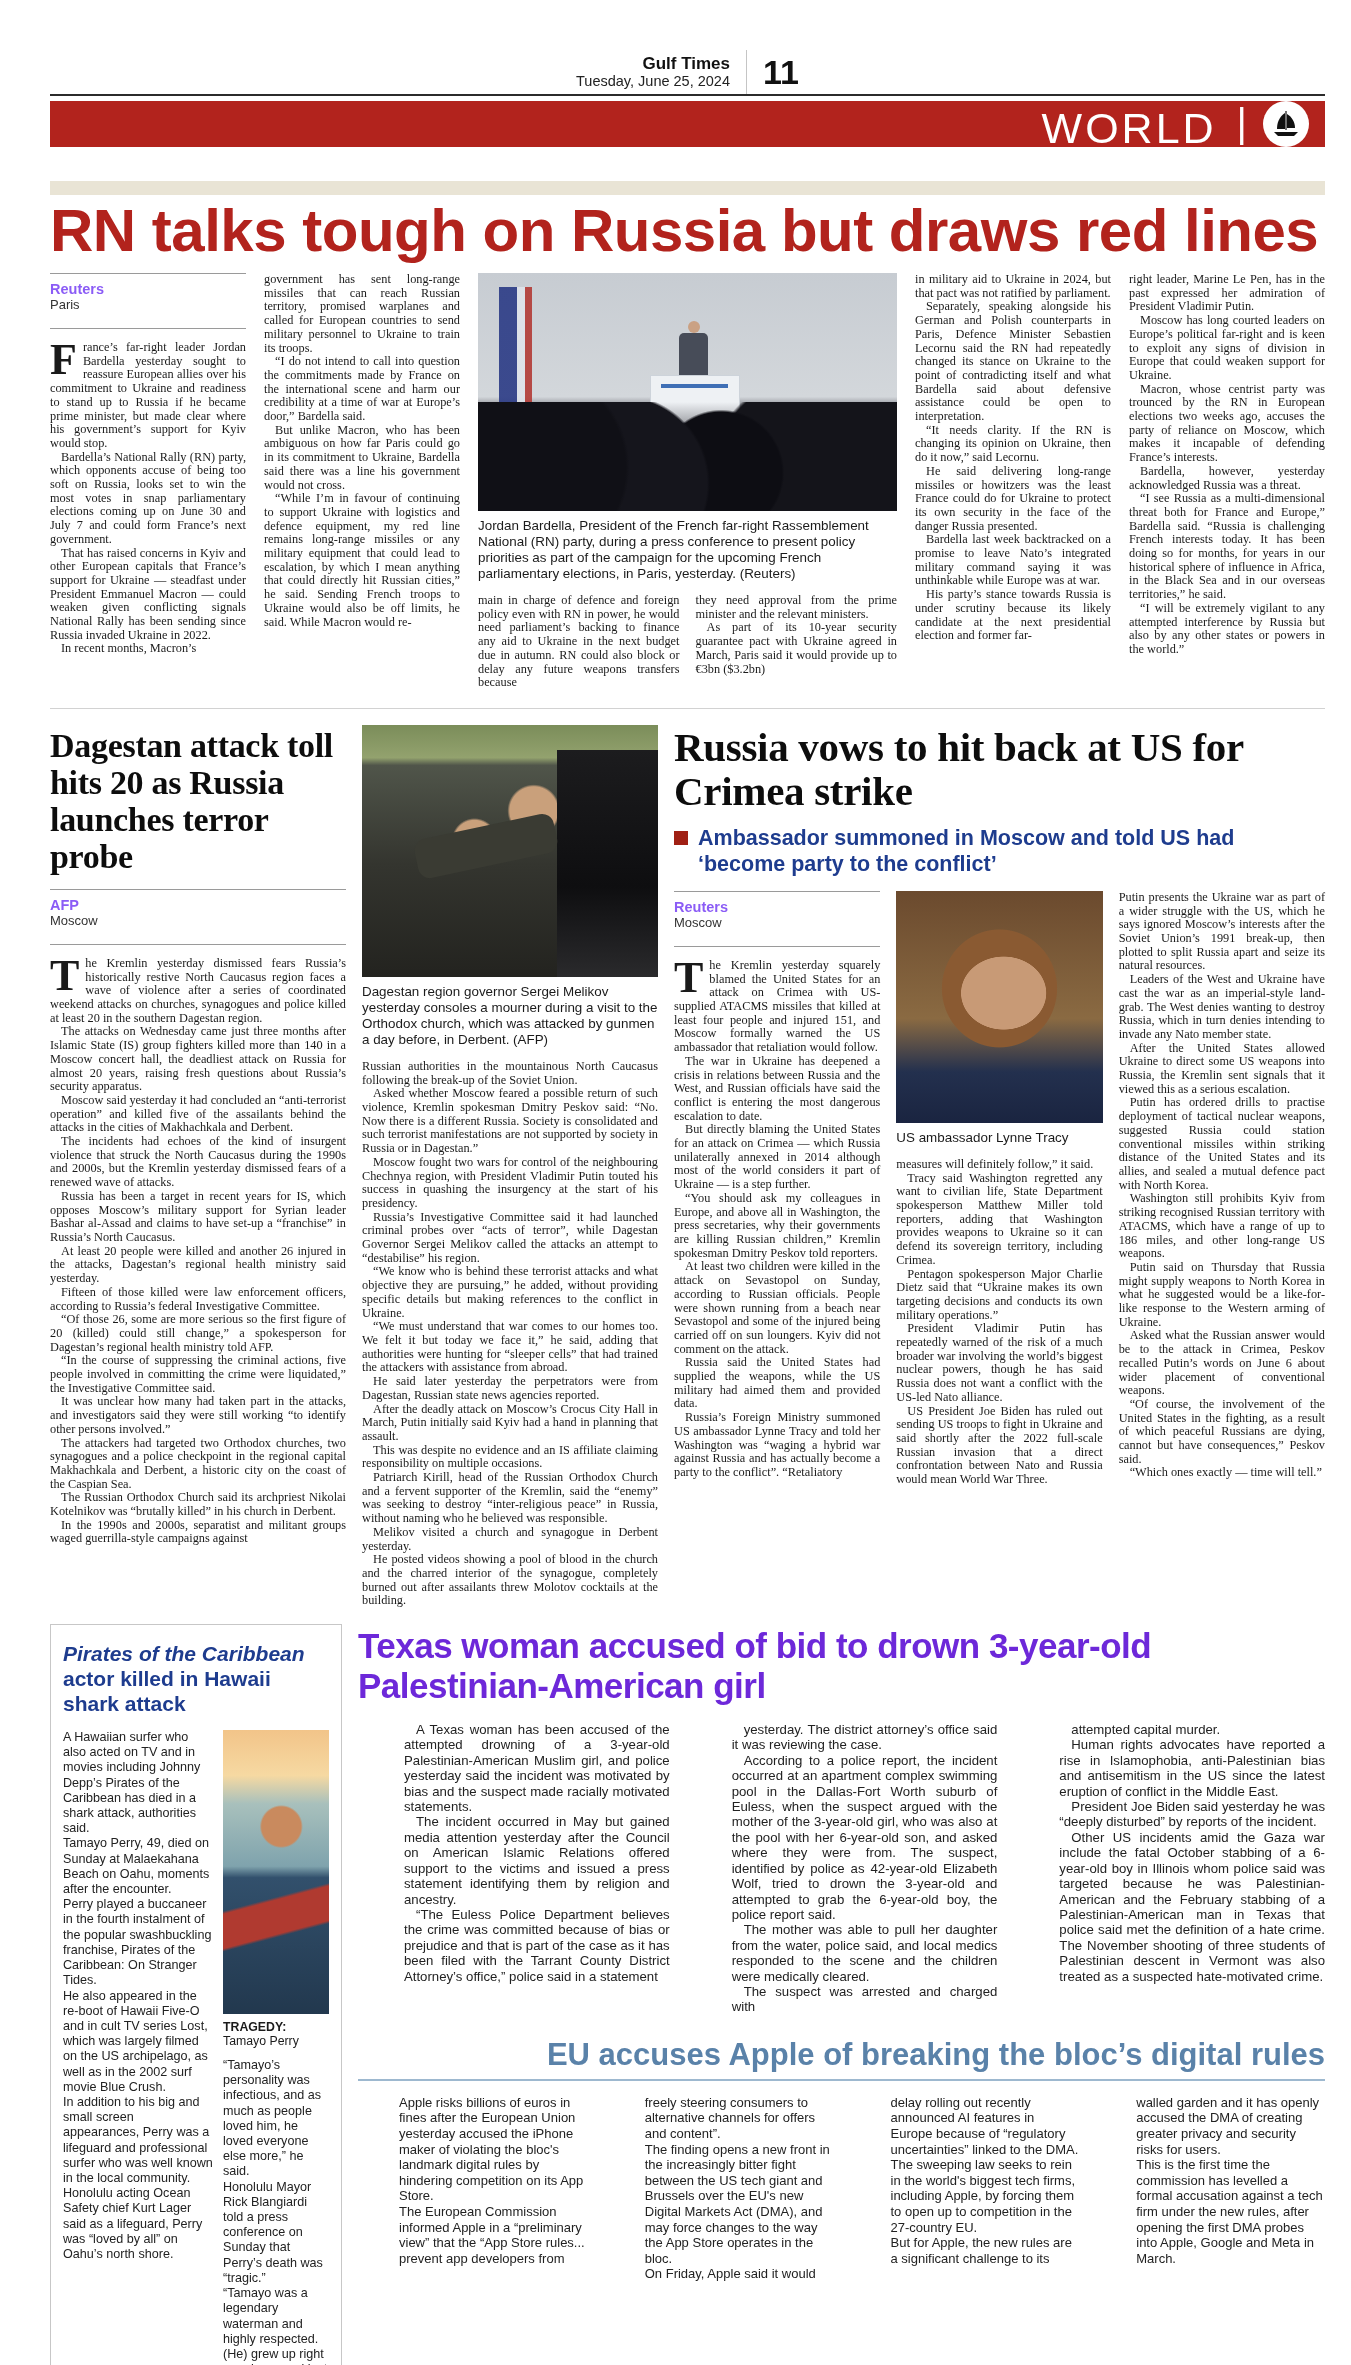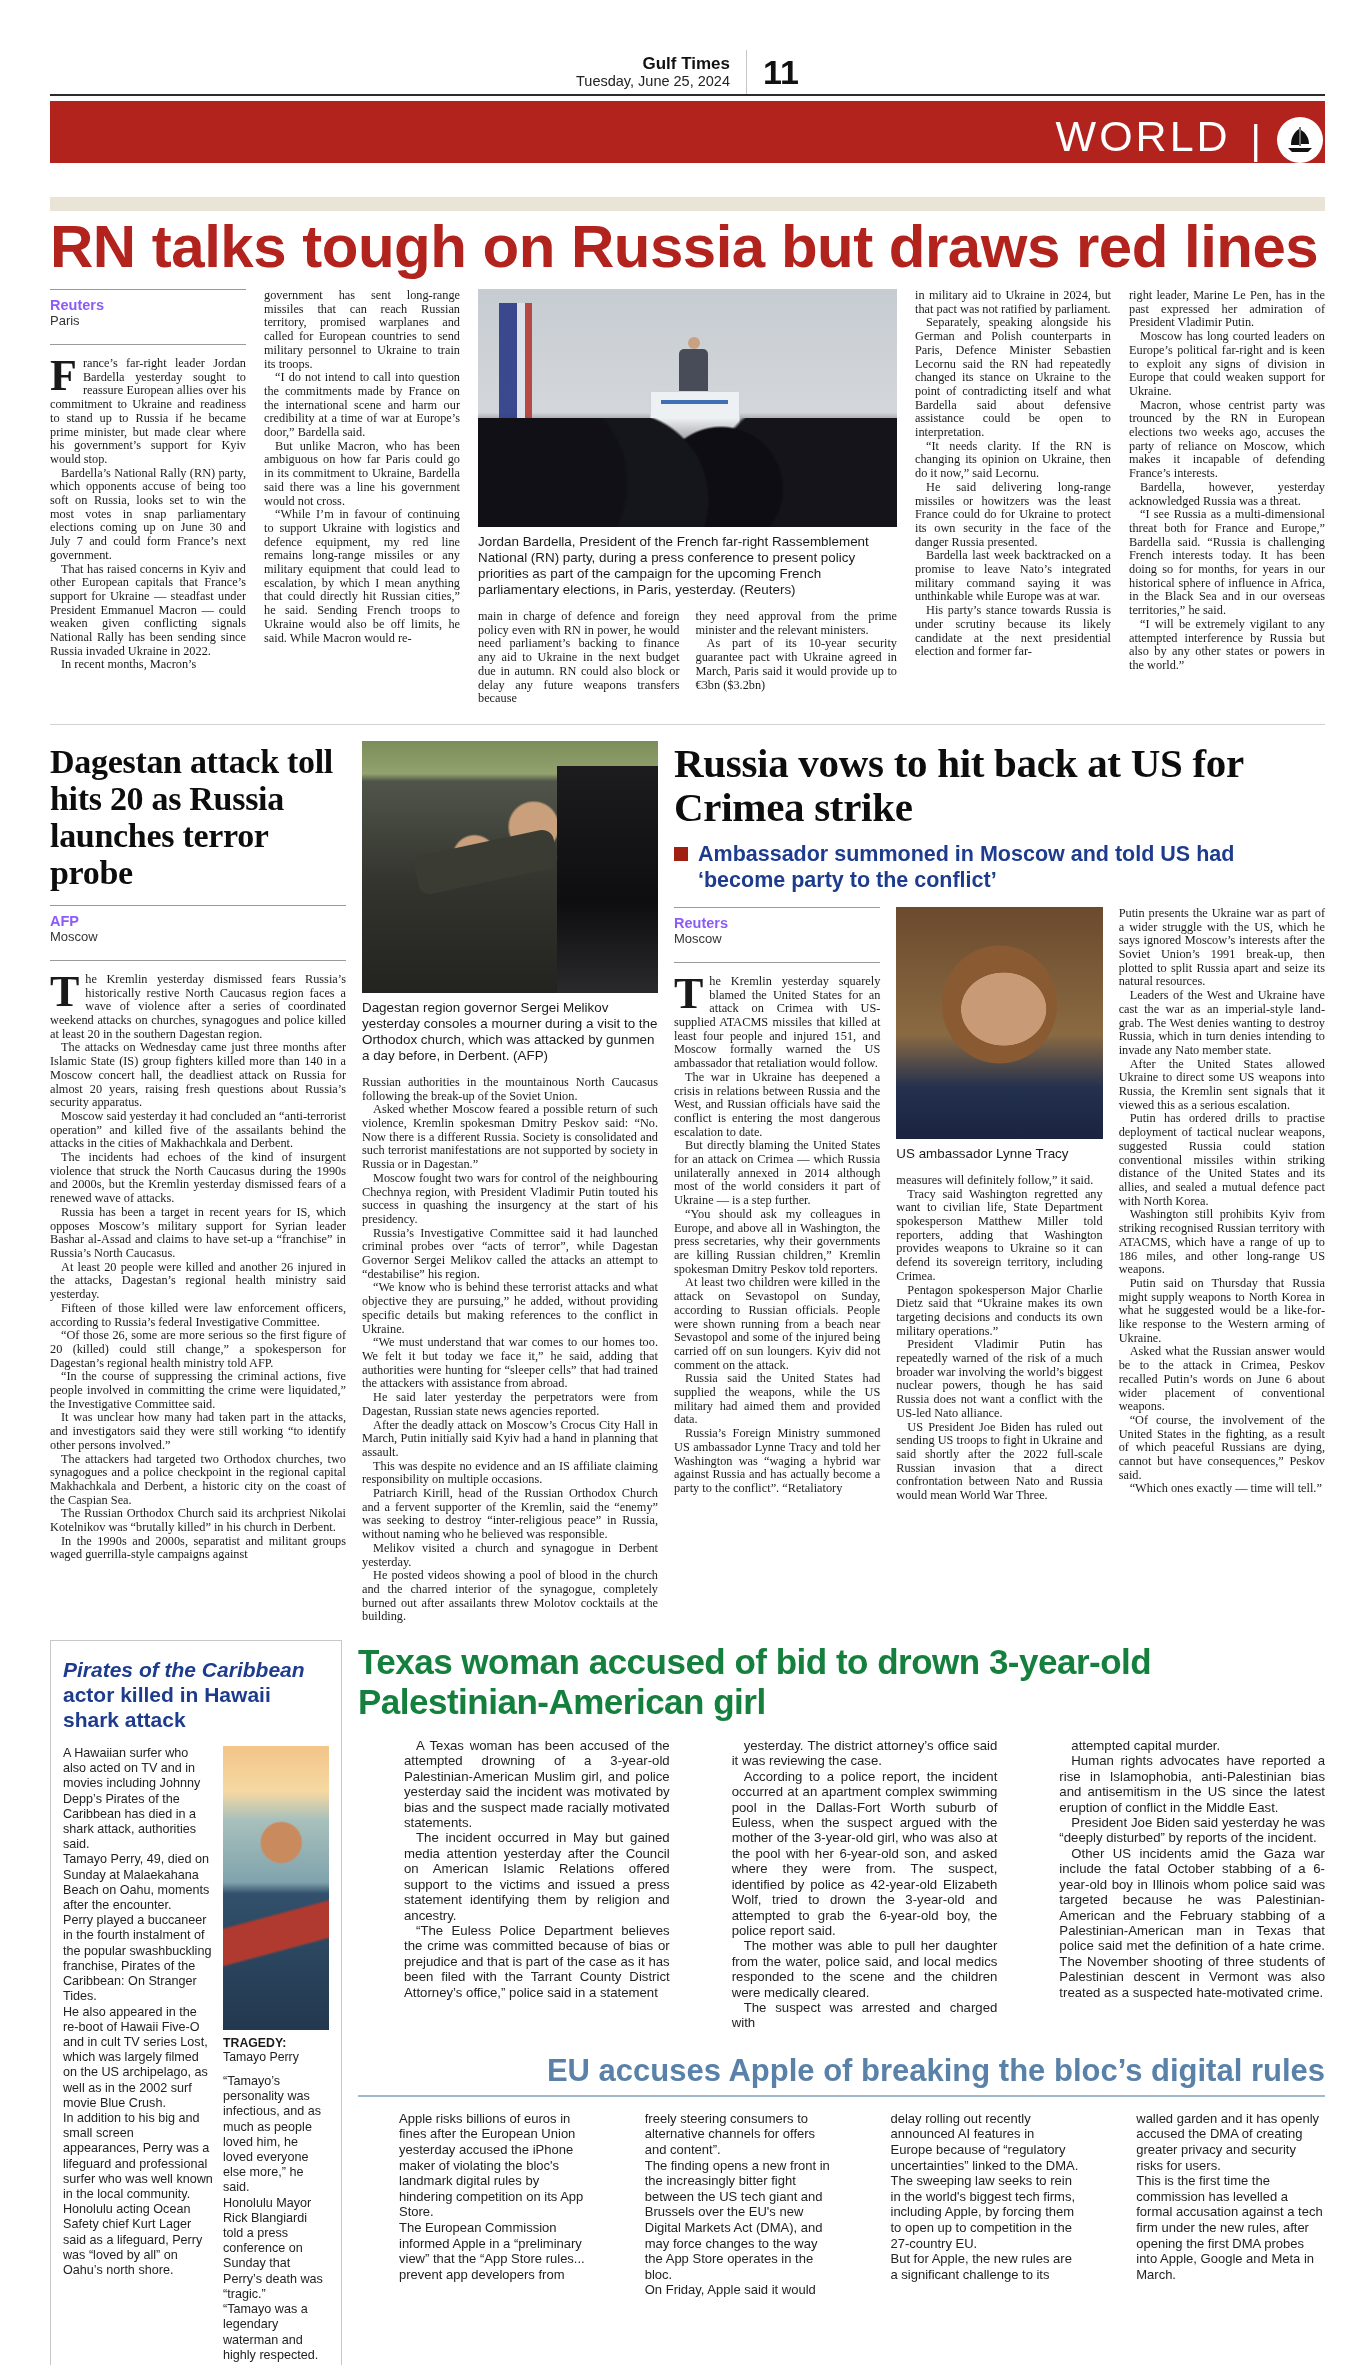--- a/index.html
+++ b/index.html
@@ -9,21 +9,21 @@
   
   .masthead{display:flex;justify-content:center;align-items:center;padding-top:50px;padding-bottom:0;}
   .mast-text{text-align:right;font-family:"Liberation Sans",sans-serif;}
   .mast-paper{font-weight:bold;font-size:17px;line-height:18px;color:#111;}
   .mast-date{font-size:14.5px;line-height:17px;color:#222;}
   .mast-div{width:1px;height:44px;background:#c5c5c5;margin:0 16px;}
   .mast-page{font-family:"Liberation Sans",sans-serif;font-weight:bold;font-size:34px;color:#111;}
   .topline{border-top:2px solid #2b2b2b;margin-bottom:5px;}
 
   
-  .banner{height:62px;background:var(--masthead_red,#b2231d);display:flex;align-items:flex-end;justify-content:flex-end;padding-right:2px;}
+  .banner{height:46px;background:var(--masthead_red,#b2231d);display:flex;align-items:flex-start;justify-content:flex-end;padding-right:16px;}
   .banner-word{color:#fff;font-family:"Liberation Sans",sans-serif;font-weight:300;font-size:43px;letter-spacing:3px;line-height:54px;}
   .banner-pipe{color:#fff;font-weight:100;font-size:40px;margin:0 16px 0 20px;font-family:"Liberation Sans",sans-serif;}
   .banner-logo{width:46px;height:46px;border-radius:50%;background:#fff;display:flex;align-items:center;justify-content:center;}
   .banner-logo svg{width:32px;height:32px;}
 
   .beige-rule{height:14px;background:var(--beige_rule,#e9e4d5);margin-top:34px;}
 
   
   .lead-headline{font-family:"Liberation Sans",sans-serif;font-weight:bold;color:var(--headline_red,#b2231d);font-size:60px;line-height:52px;letter-spacing:-0.5px;margin:10px 0 16px 0;}
   .lead-row{display:flex;gap:18px;}
@@ -95,21 +95,21 @@
   .shark-headline .it{font-style:italic;}
   .shark-cols{display:flex;gap:10px;}
   .shark-left{width:150px;flex:none;}
   .shark-right{flex:1;min-width:0;}
   .sans{font-family:"Liberation Sans",sans-serif;font-size:12.6px;line-height:15.2px;text-align:left;color:#222;}
   .sans p{margin:0;}
   .cap-sm{font-family:"Liberation Sans",sans-serif;font-size:12.3px;line-height:14px;margin:6px 0 10px 0;color:#1b1b1b;}
   .cap-sm b{font-weight:bold;}
 
   .right-stack{flex:1;min-width:0;display:flex;flex-direction:column;gap:20px;}
-  .tx-headline{font-family:"Liberation Sans",sans-serif;font-weight:bold;font-size:35px;line-height:40px;color:#15803d;letter-spacing:-0.5px;margin:2px 0 16px 0;}
+  .tx-headline{font-family:"Liberation Sans",sans-serif;font-weight:bold;font-size:35px;line-height:40px;color:#6d28d9;letter-spacing:-0.5px;margin:2px 0 16px 0;}
   .texas-cols{display:flex;gap:16px;}
   .texas-cols > div{flex:1;min-width:0;margin-left:46px;}
   .texas-cols .sans{font-size:13.2px;line-height:15.4px;text-align:justify;}
   .texas-cols .sans p{text-indent:12px;}
   .texas-cols .sans p:first-child{text-indent:12px;}
 
   .ap-headline{font-family:"Liberation Sans",sans-serif;font-weight:bold;font-size:31px;line-height:32px;color:var(--eu_blue,#5a82a9);margin:4px 0 8px 0;text-align:right;}
   .blue-rule{height:2px;background:#9db8cf;margin-bottom:14px;}
   .apple-cols{display:flex;gap:16px;}
   .apple-cols > div{flex:1;min-width:0;margin-left:41px;}

